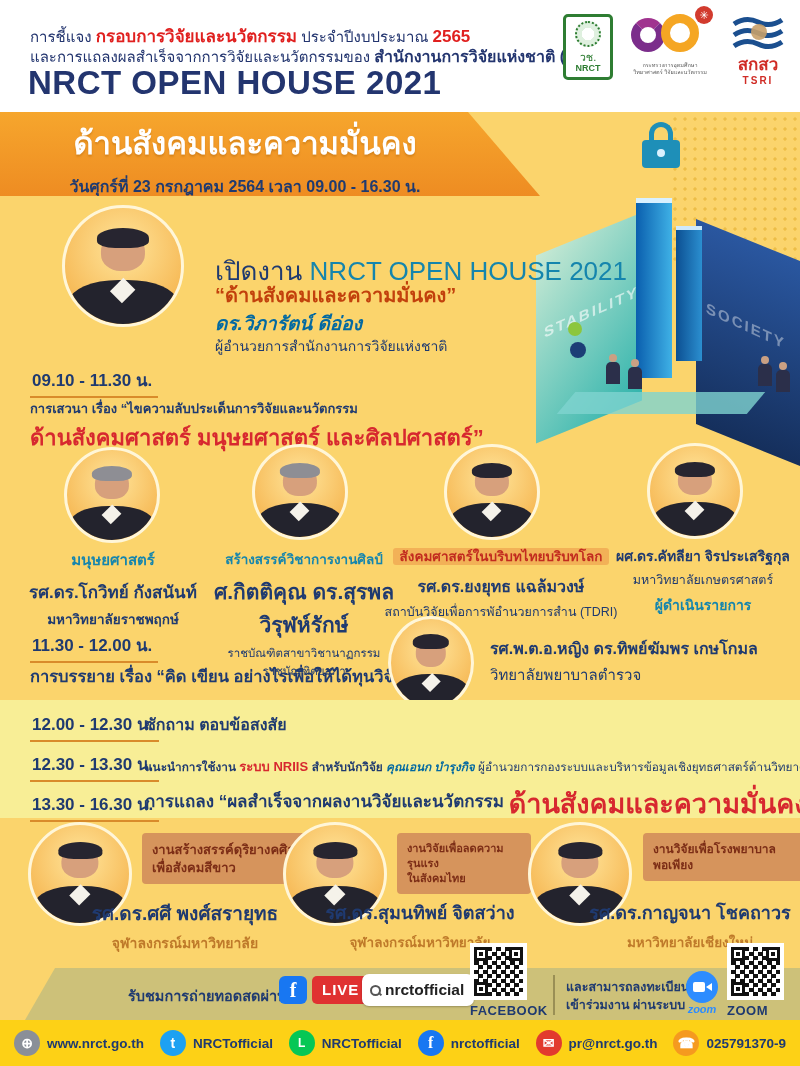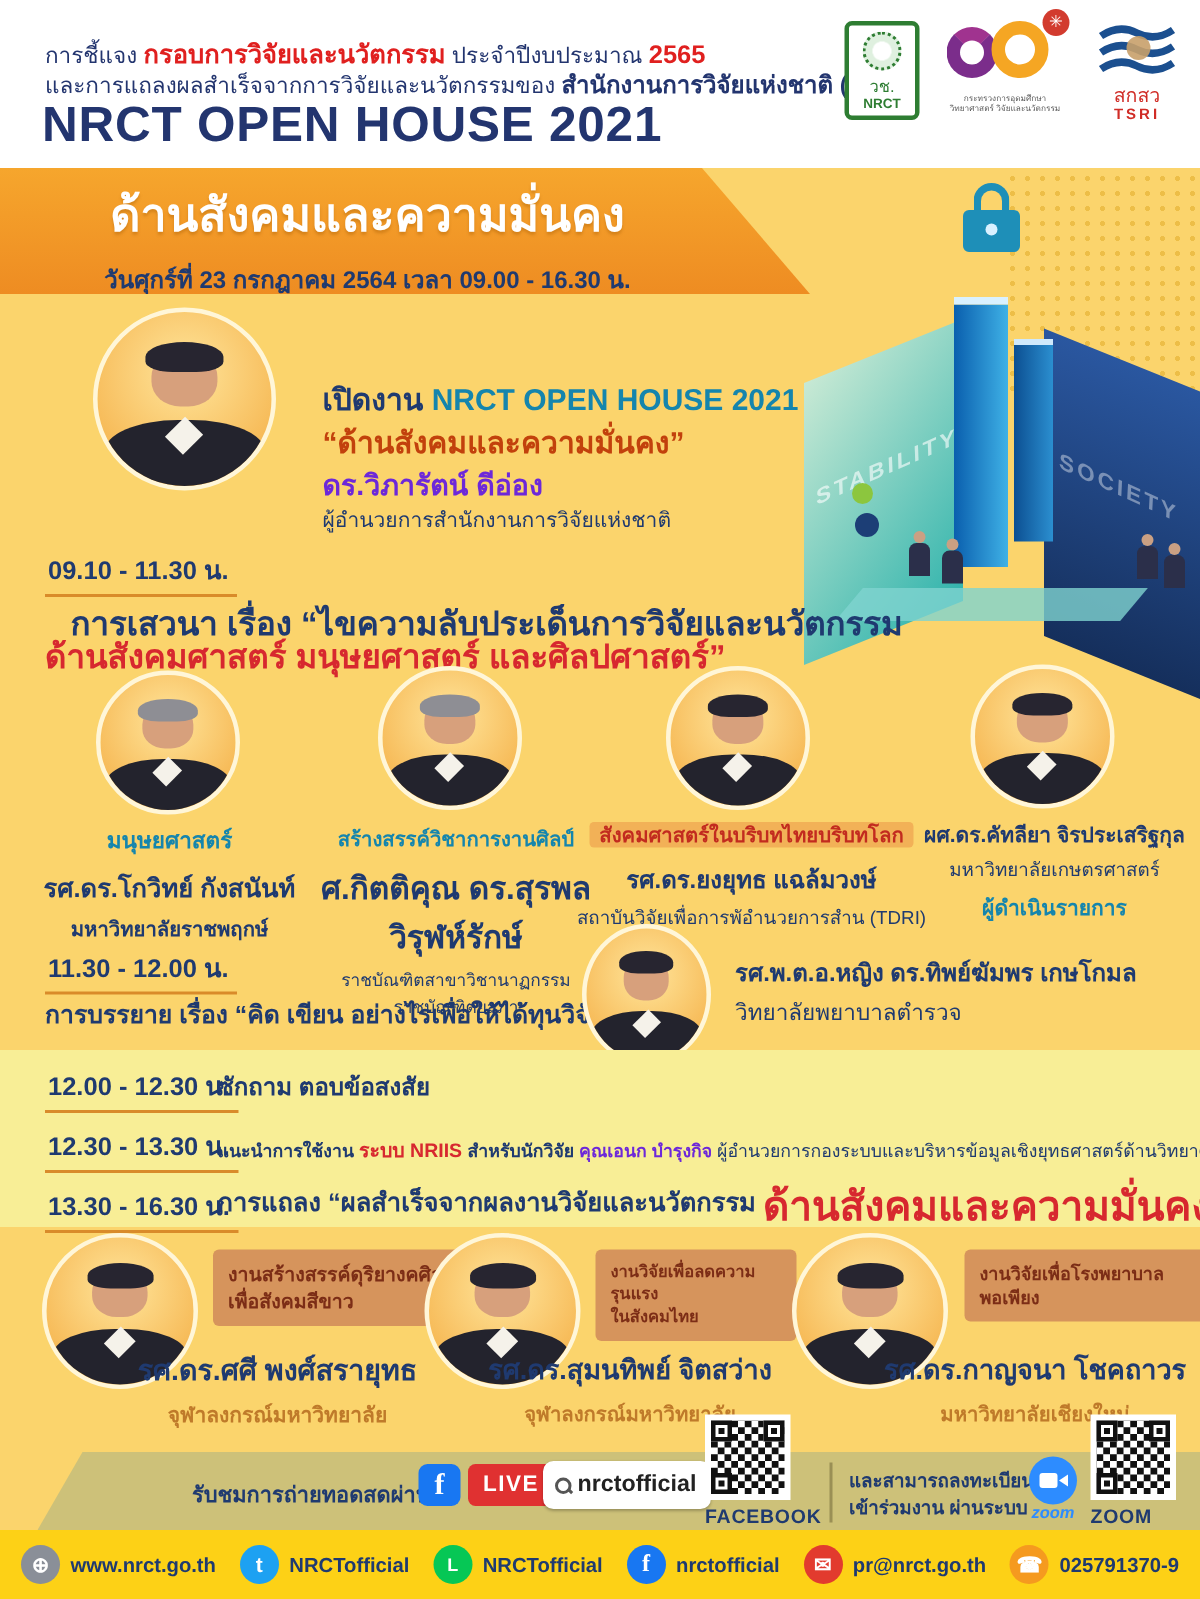--- a/index.html
+++ b/index.html
@@ -22,21 +22,21 @@
   .logo-nrct .t2{font-size:9px;font-weight:bold;color:#2e7d32;}
   .logo-mhesi{left:622px;top:12px;width:96px;height:82px;text-align:center;}
   .swirl{position:relative;display:inline-block;width:78px;height:46px;}
   .swirl .c1{position:absolute;left:0;top:6px;width:34px;height:34px;border:9px solid #7b2d8b;border-radius:50%;
     border-top-color:#a0338f;}
   .swirl .c2{position:absolute;left:30px;top:2px;width:38px;height:38px;border:9px solid #f5a623;border-radius:50%;}
   .swirl .atom{position:absolute;right:-4px;top:-6px;width:18px;height:18px;border-radius:50%;background:#d23b2e;
     color:#fff;font-size:11px;line-height:18px;}
   .logo-mhesi .mtext{font-size:5.5px;color:#555;line-height:1.25;white-space:pre-line;}
   .logo-tsri{left:727px;top:16px;width:62px;height:72px;text-align:center;}
-  .logo-tsri .t1{font-size:13px;font-weight:normal;color:#d02c26;line-height:1.1;}
+  .logo-tsri .t1{font-size:17px;font-weight:bold;color:#d02c26;line-height:1.1;}
   .logo-tsri .t2{font-size:10px;font-weight:bold;color:#d02c26;letter-spacing:2px;}
   
   .banner{left:0;top:112px;width:800px;height:84px;background:linear-gradient(180deg,#f6a62d,#ee8c22);
     clip-path:polygon(0 0,468px 0,540px 100%,0 100%);}
   .banner .btitle{position:absolute;left:55px;top:6px;width:380px;text-align:center;font-size:31px;
     font-weight:bold;color:#fff;text-shadow:0 2px 2px rgba(160,90,0,.35);}
   .banner .bdate{position:absolute;left:55px;top:62px;width:380px;text-align:center;font-size:16px;
     font-weight:bold;color:#1f3a70;}
   
   .illu{left:510px;top:106px;width:290px;height:300px;}
@@ -79,21 +79,21 @@
   .pb{position:absolute;bottom:-2%;left:50%;transform:translateX(-50%);width:92%;height:48%;
     background:#23232d;border-radius:46% 46% 10% 10%;}
   .pb::before{content:"";position:absolute;top:2%;left:50%;width:16%;height:42%;
     transform:translateX(-50%) rotate(45deg);background:#f5f2ea;}
   
   .time{font-size:17px;font-weight:bold;color:#1f3a70;border-bottom:2.5px solid #d98b2a;
     padding:0 6px 3px 2px;white-space:nowrap;}
   .time-orange{color:#e8831f;}
   .navy{color:#1f3a70;}
   .teal{color:#1585ad;}
-  .orange{color:#6d28d9;}
+  .orange{color:#0369a1;font-style:italic;}
   .red{color:#d7282f;}
   .maroon{color:#c2410c;}
   .b{font-weight:bold;}
   .center{text-align:center;}
   .pre{white-space:pre-line;}
   .badge{background:#d6945c;border-radius:4px;color:#7c2d16;font-weight:bold;
     padding:8px 10px;line-height:1.35;white-space:pre-line;}
   .hl-topic{background:#f2b157;color:#c22b1f;font-weight:bold;padding:1px 7px;border-radius:3px;}
   
   .band-light{left:0;top:700px;width:800px;height:118px;background:#f8ee96;}
@@ -197,29 +197,29 @@
     <span class="tinyman" style="left:248px;top:250px;"></span>
     <span class="tinyman" style="left:266px;top:256px;"></span>
   </div>
 
   <div class="abs avatar ring-dashed" style="left:62px;top:205px;width:122px;height:122px;">
     <div class="person">
         <div class="ph"></div>
         <div class="pb"></div>
       </div>
   </div>
-  <div class="abs" style="left:215px;top:250px;font-size:20px;font-weight:bold;">
+  <div class="abs" style="left:215px;top:250px;font-size:26px;font-weight:normal;">
     <span class="navy">เปิดงาน </span><span class="teal">NRCT OPEN HOUSE 2021</span>
   </div>
   <div class="abs maroon b" style="left:215px;top:279px;font-size:20px;">“ด้านสังคมและความมั่นคง”</div>
   <div class="abs orange b" style="left:215px;top:308px;font-size:19px;">ดร.วิภารัตน์ ดีอ่อง</div>
   <div class="abs navy" style="left:215px;top:335px;font-size:14px;">ผู้อำนวยการสำนักงานการวิจัยแห่งชาติ</div>
 
   <div class="abs time" style="left:30px;top:366px;">09.10 - 11.30 น.</div>
-  <div class="abs navy b" style="left:30px;top:398px;font-size:22px;margin-left:17px;">การเสวนา เรื่อง “ไขความลับประเด็นการวิจัยและนวัตกรรม</div>
+  <div class="abs navy b" style="left:30px;top:398px;font-size:13px;">การเสวนา เรื่อง “ไขความลับประเด็นการวิจัยและนวัตกรรม</div>
   <div class="abs red b" style="left:30px;top:420px;font-size:22px;">ด้านสังคมศาสตร์ มนุษยศาสตร์ และศิลปศาสตร์”</div>
 
   <div class="abs avatar" style="left:64px;top:447px;width:96px;height:96px;">
     <div class="person hair-gray">
         <div class="ph"></div>
         <div class="pb"></div>
       </div>
   </div>
   <div class="abs avatar" style="left:252px;top:444px;width:96px;height:96px;">
     <div class="person hair-gray">

